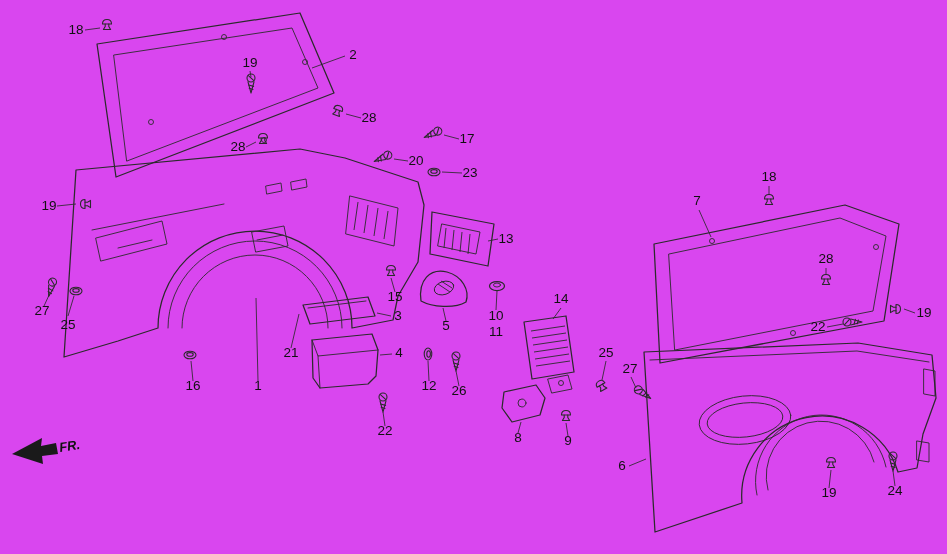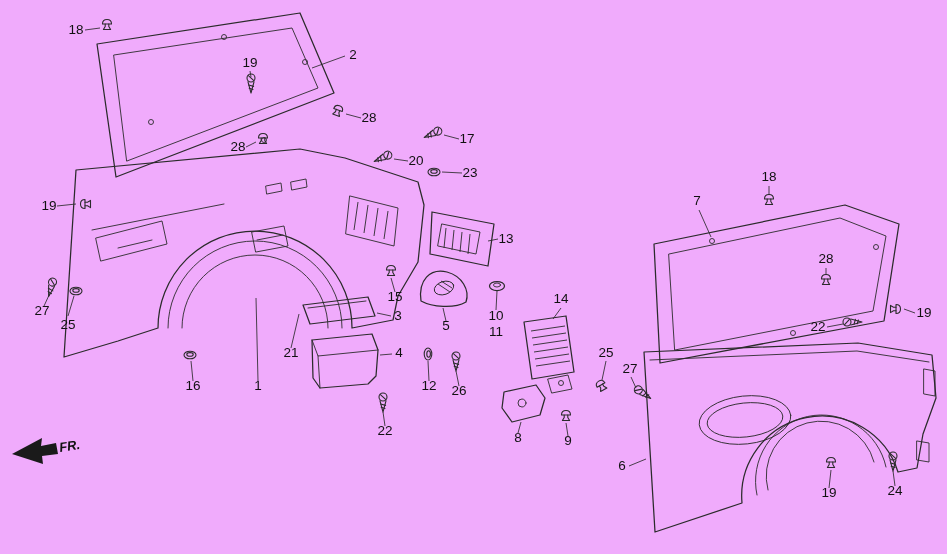--- a/index.html
+++ b/index.html
@@ -1,17 +1,17 @@
 <!DOCTYPE html>
 <html><head>
 <meta charset="utf-8">
 <title>Diagram</title>
 <style>
   html,body{margin:0;padding:0;background:#ffffff;}
-  #stage{position:relative;width:947px;height:554px;background:#f0abfc;overflow:hidden;}
+  #stage{position:relative;width:947px;height:554px;background:#d946ef;overflow:hidden;}
   svg{position:absolute;left:0;top:0;}
   .ln{stroke:#2b2b2b;fill:none;stroke-width:1.25;stroke-linecap:round;stroke-linejoin:round;}
   .thin{stroke:#2b2b2b;fill:none;stroke-width:0.9;stroke-linecap:round;stroke-linejoin:round;}
   .ic{stroke:#2b2b2b;fill:none;stroke-width:1.1;stroke-linecap:round;stroke-linejoin:round;}
   .leader{stroke:#2b2b2b;fill:none;stroke-width:0.85;}
   .mark{stroke:#2b2b2b;fill:none;stroke-width:0.9;}
   .callout{font-family:"Liberation Sans",sans-serif;font-size:13.5px;fill:#111111;}
   .fr-text{font-family:"Liberation Sans",sans-serif;font-size:13px;font-weight:bold;font-style:italic;fill:#111111;}
   .solid{fill:#1a1a1a;stroke:none;}
 </style>

